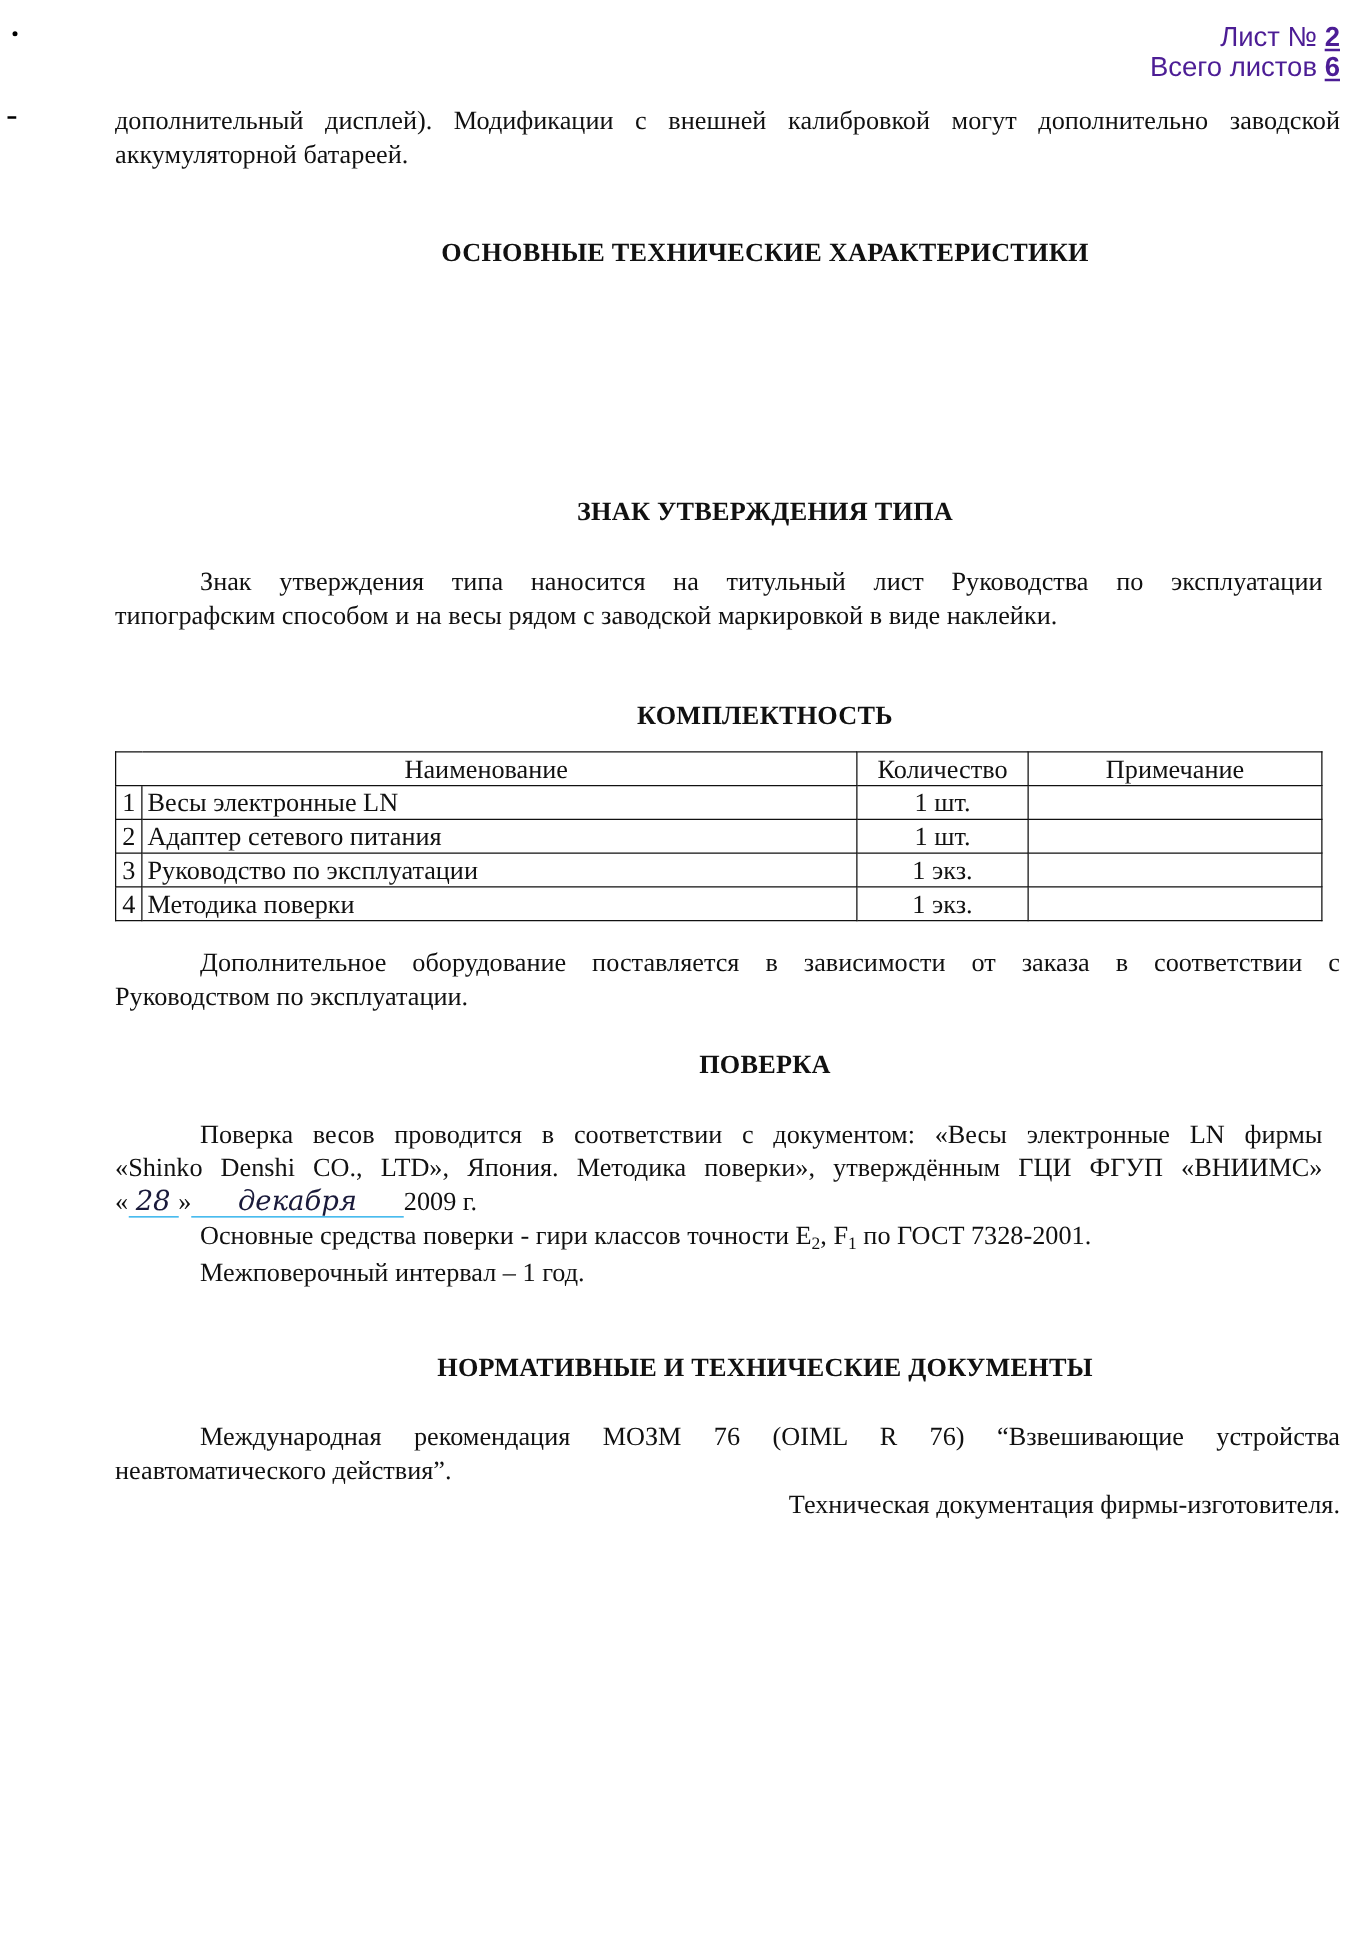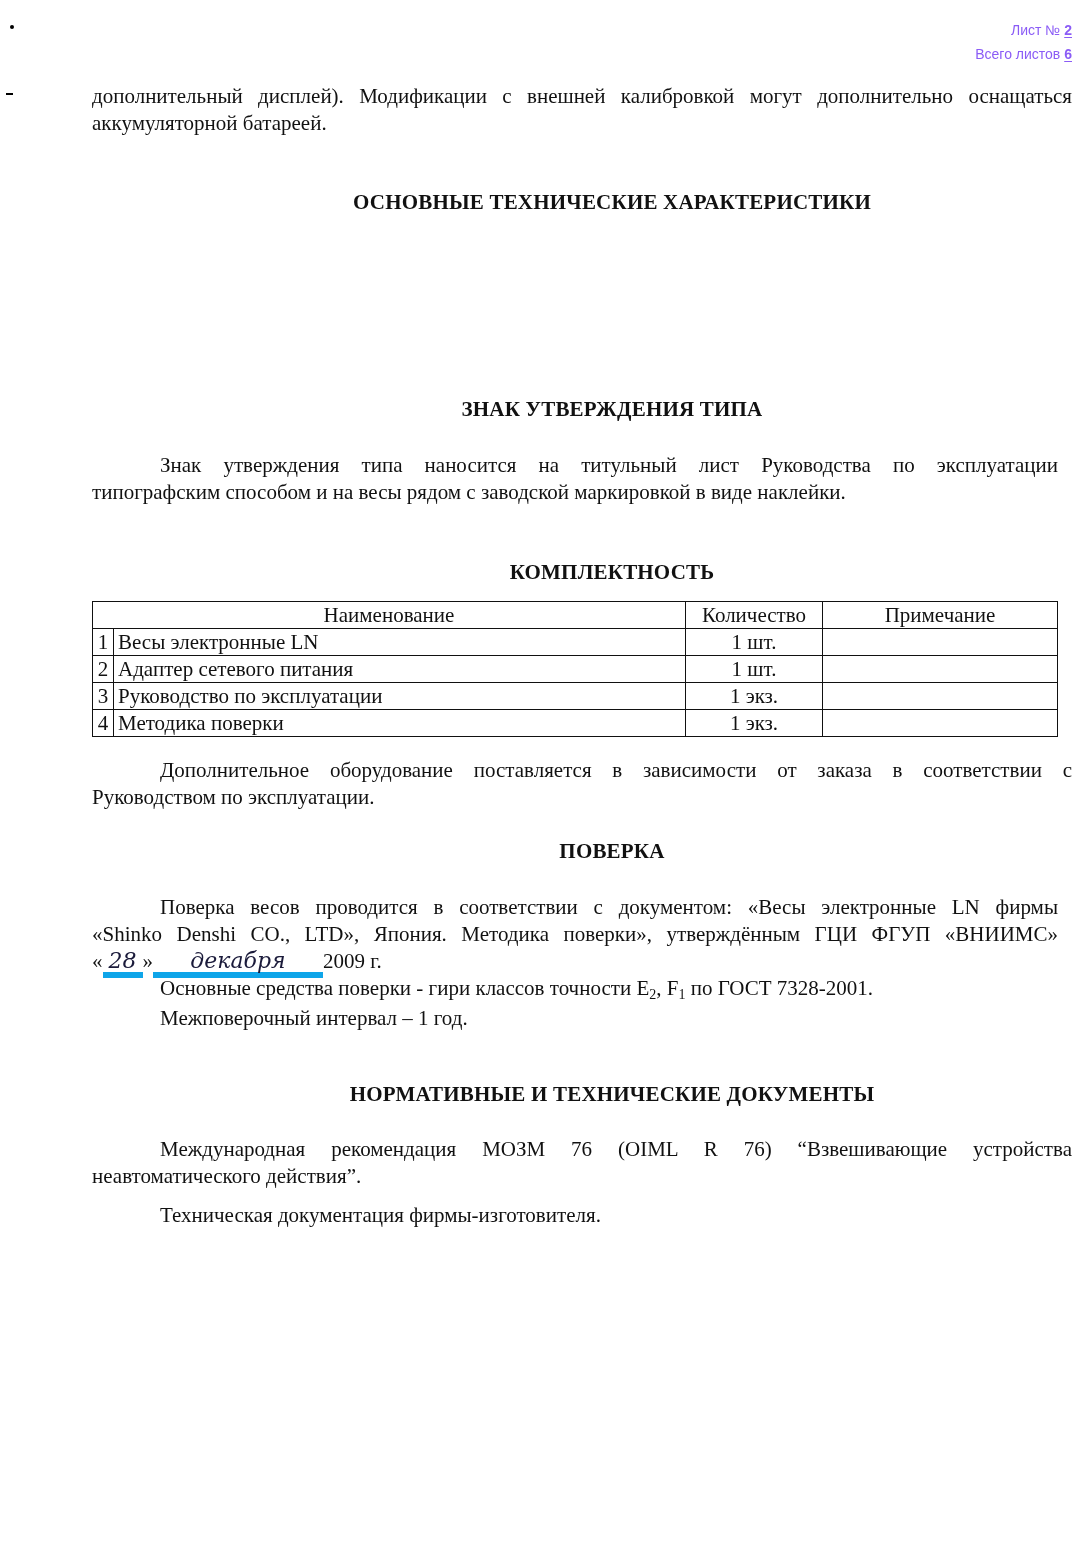--- a/index.html
+++ b/index.html
@@ -21,23 +21,23 @@
       left: 0; top: 0;
       width: 1092px;
       height: 1560px;
     }
     .header-right {
       position: absolute;
       right: 20px;
       top: 18px;
       text-align: right;
       font-family: "Liberation Sans", "DejaVu Sans", sans-serif;
-      font-size: 14px;
+      font-size: 22px;
       line-height: 24px;
-      color: #8b5cf6;
+      color: #4c1d95;
     }
     .header-right .num {
       font-weight: bold;
       text-decoration: underline;
       text-underline-offset: 2px;
     }
     .margin-dot {
       position: absolute;
       left: 10px;
       top: 25px;
@@ -94,21 +94,21 @@
     .c-qty { width: 128px; text-align: center; }
     .c-note { width: 226px; text-align: center; }
     .hand {
       font-family: "DejaVu Serif", serif;
       font-style: italic;
       color: #1a1a3a;
       font-size: 22px;
     }
     .underline-fill {
       display: inline-block;
-      border-bottom: 6px solid #0ea5e9;
+      border-bottom: 1px solid #0ea5e9;
       text-align: center;
       line-height: 22px;
     }
     sub { font-size: 14px; vertical-align: -4px; line-height: 0; }
   </style>
 </head>
 <body>
 
 <div class="page">
 
@@ -120,21 +120,21 @@
       <span>Лист №</span>
       <span class="num">2</span>
     </div>
     <div>
       <span>Всего листов</span>
       <span class="num">6</span>
     </div>
   </div>
 
   <div class="block" style="top:83px;">
-    <div class="justify-last">дополнительный дисплей). Модификации с внешней калибровкой могут дополнительно оснащаться</div>
+    <div class="justify-last">дополнительный дисплей). Модификации с внешней калибровкой могут дополнительно заводской</div>
     <div>аккумуляторной батареей.</div>
   </div>
 
   <div class="heading" style="top:189px; left:92px; width:1040px;">ОСНОВНЫЕ ТЕХНИЧЕСКИЕ ХАРАКТЕРИСТИКИ</div>
 
   <div class="heading" style="top:396px;">ЗНАК УТВЕРЖДЕНИЯ ТИПА</div>
   <div class="block" style="top:452px; width:966px;">
     <div class="indent justify-last">Знак утверждения типа наносится на титульный лист Руководства по эксплуатации</div>
     <div>типографским способом и на весы рядом с заводской маркировкой в виде наклейки.</div>
   </div>
@@ -192,16 +192,16 @@
   </div>
   <div class="block" style="top:975px;">
     <div class="indent" style="text-align:left;"><span>Основные средства поверки - гири классов точности E</span><sub>2</sub><span>, F</span><sub>1</sub><span> по ГОСТ 7328-2001.</span></div>
     <div class="indent" style="margin-top:3px; text-align:left;">Межповерочный интервал – 1 год.</div>
   </div>
 
   <div class="heading" style="top:1081px;">НОРМАТИВНЫЕ И ТЕХНИЧЕСКИЕ ДОКУМЕНТЫ</div>
   <div class="block" style="top:1136px;">
     <div class="indent justify-last">Международная рекомендация МОЗМ 76 (OIML R 76) “Взвешивающие устройства</div>
     <div>неавтоматического действия”.</div>
-    <div class="indent" style="text-align:left;margin-top:12px;">Техническая документация фирмы-изготовителя.</div>
+    <div class="indent" style="text-align:right;">Техническая документация фирмы-изготовителя.</div>
   </div>
 
 </div>
 
 </body></html>

